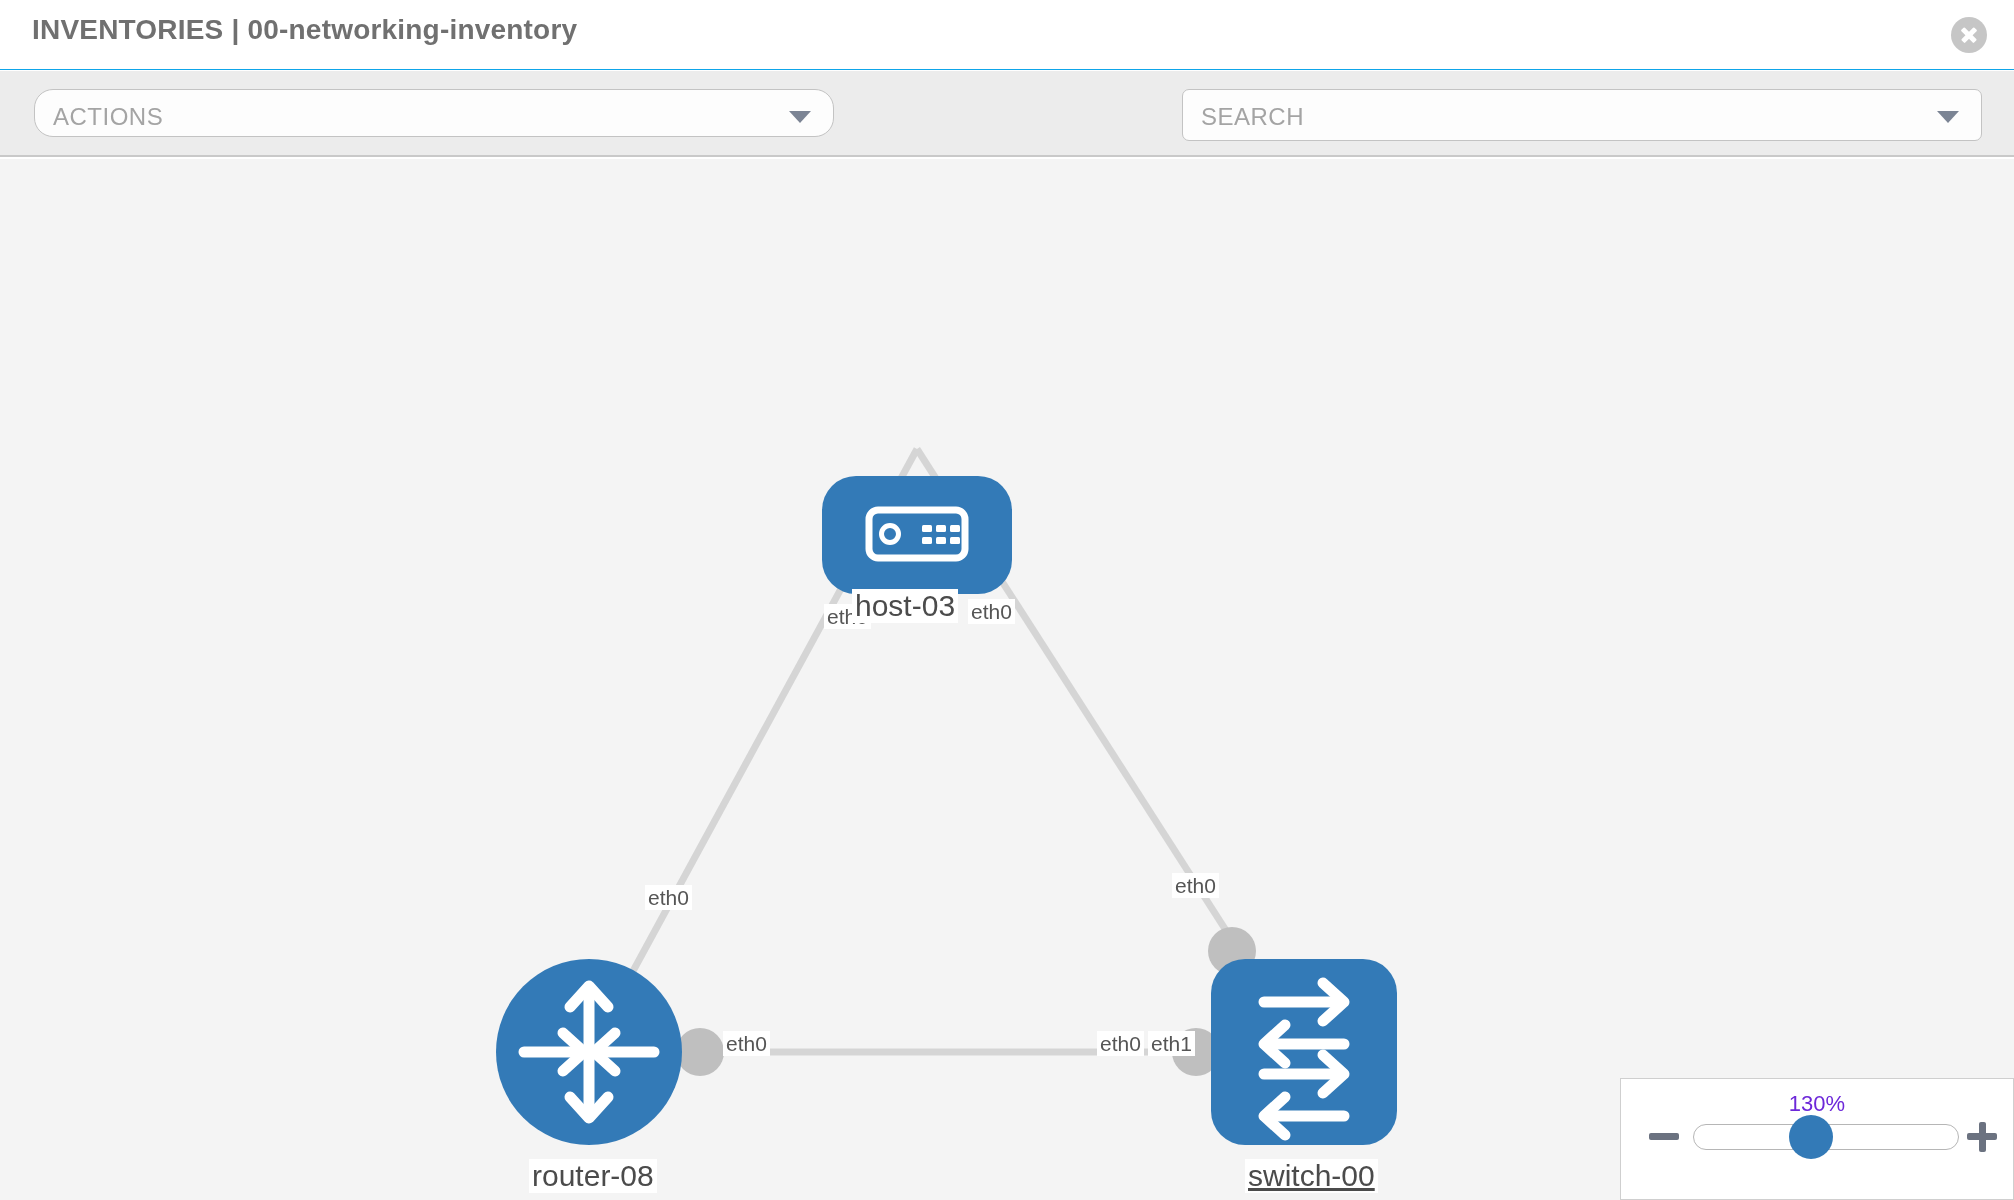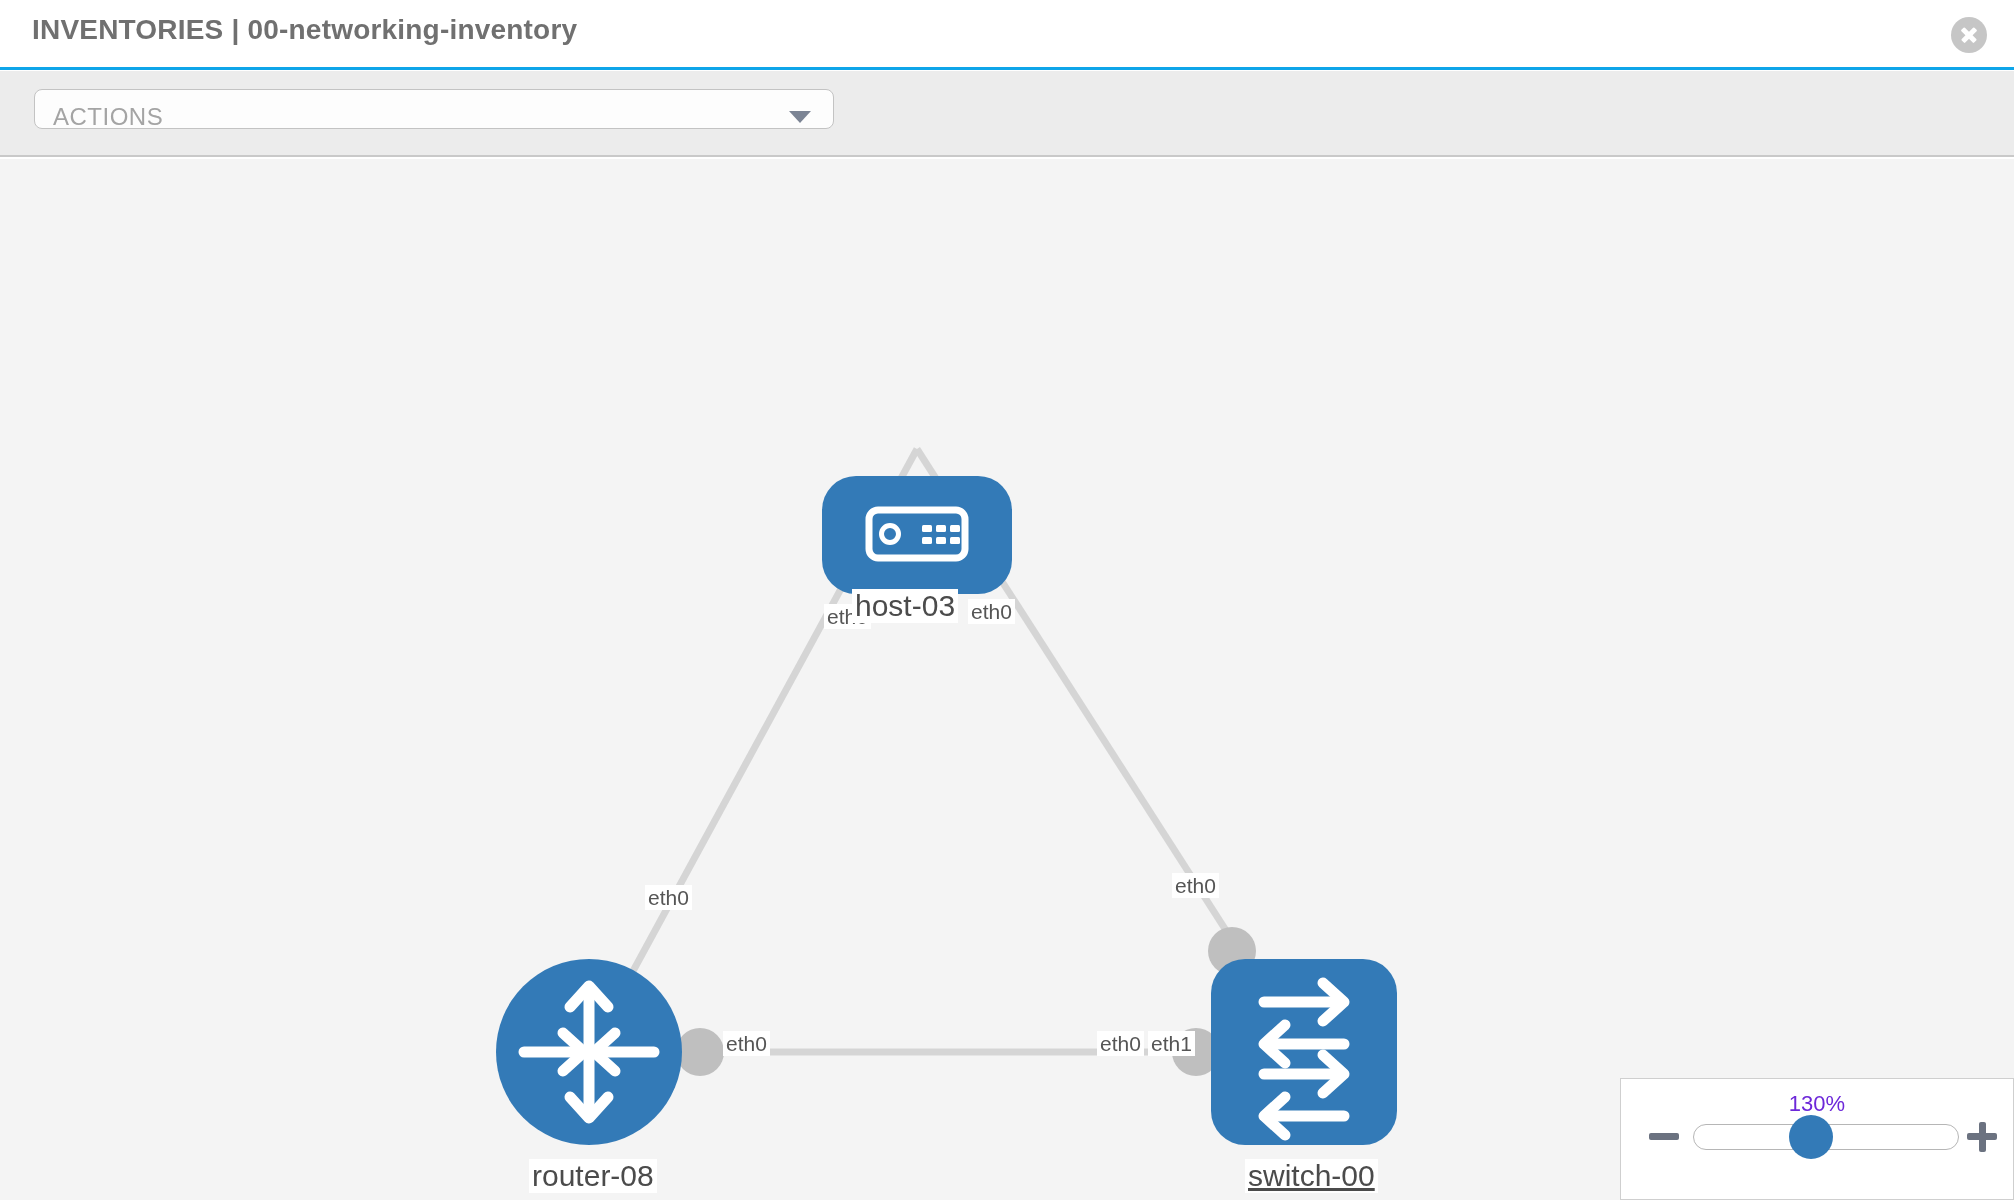--- a/index.html
+++ b/index.html
@@ -19,21 +19,21 @@
     background: #ffffff;
   }
 
   
   .header {
     position: absolute;
     left: 0; top: 0;
     width: 2014px;
     height: 70px;
     background: #ffffff;
-    border-bottom: 3px solid #0ea5e9;
+    border-bottom: 1px solid #0ea5e9;
   }
 
   .page-title {
     position: absolute;
     left: 32px;
     top: 14px;
     font-size: 28px;
     font-weight: bold;
     color: #707070;
     letter-spacing: 0.2px;
@@ -72,24 +72,24 @@
     height: 86px;
     background: #ececec;
     border-bottom: 2px solid #c9c9c9;
   }
 
   .actions-select {
     position: absolute;
     left: 34px;
     top: 18px;
     width: 800px;
-    height: 40px;
+    height: 48px;
     background: #fdfdfd;
     border: 1.5px solid #c3c3c3;
-    border-radius: 8px;
+    border-radius: 19px;
   }
   .actions-label {
     position: absolute;
     left: 18px;
     top: 13px;
     font-size: 24px;
     color: #a4a4a4;
     letter-spacing: 0.5px;
   }
   .caret {
@@ -259,20 +259,24 @@
 
     <div class="icon-btn key-btn">
       <svg viewBox="0 0 44 44" aria-hidden="true">
         <circle cx="14.5" cy="18.5" r="8.8" fill="none" stroke="#7b8494" stroke-width="4.2"></circle>
         <path d="M21.5 22.5 L38 33.5" stroke="#7b8494" stroke-width="4.2" stroke-linecap="round" fill="none"></path>
         <path d="M31.5 29.2 L28.6 33.4" stroke="#7b8494" stroke-width="4" stroke-linecap="round" fill="none"></path>
         <path d="M37.2 33.0 L34.3 37.2" stroke="#7b8494" stroke-width="4" stroke-linecap="round" fill="none"></path>
       </svg>
     </div>
 
+    <div class="search-box">
+      <span class="search-label">SEARCH</span>
+      <span class="caret search-caret"></span>
+    </div>
 
   </div>
 
   <div class="canvas">
 
     <svg class="topo-svg" viewBox="0 0 2014 1041">
 
       <g>
         <line x1="917" y1="290" x2="589" y2="893" stroke="#d5d5d5" stroke-width="7"></line>
         <line x1="917" y1="290" x2="1304" y2="893" stroke="#d5d5d5" stroke-width="7"></line>

